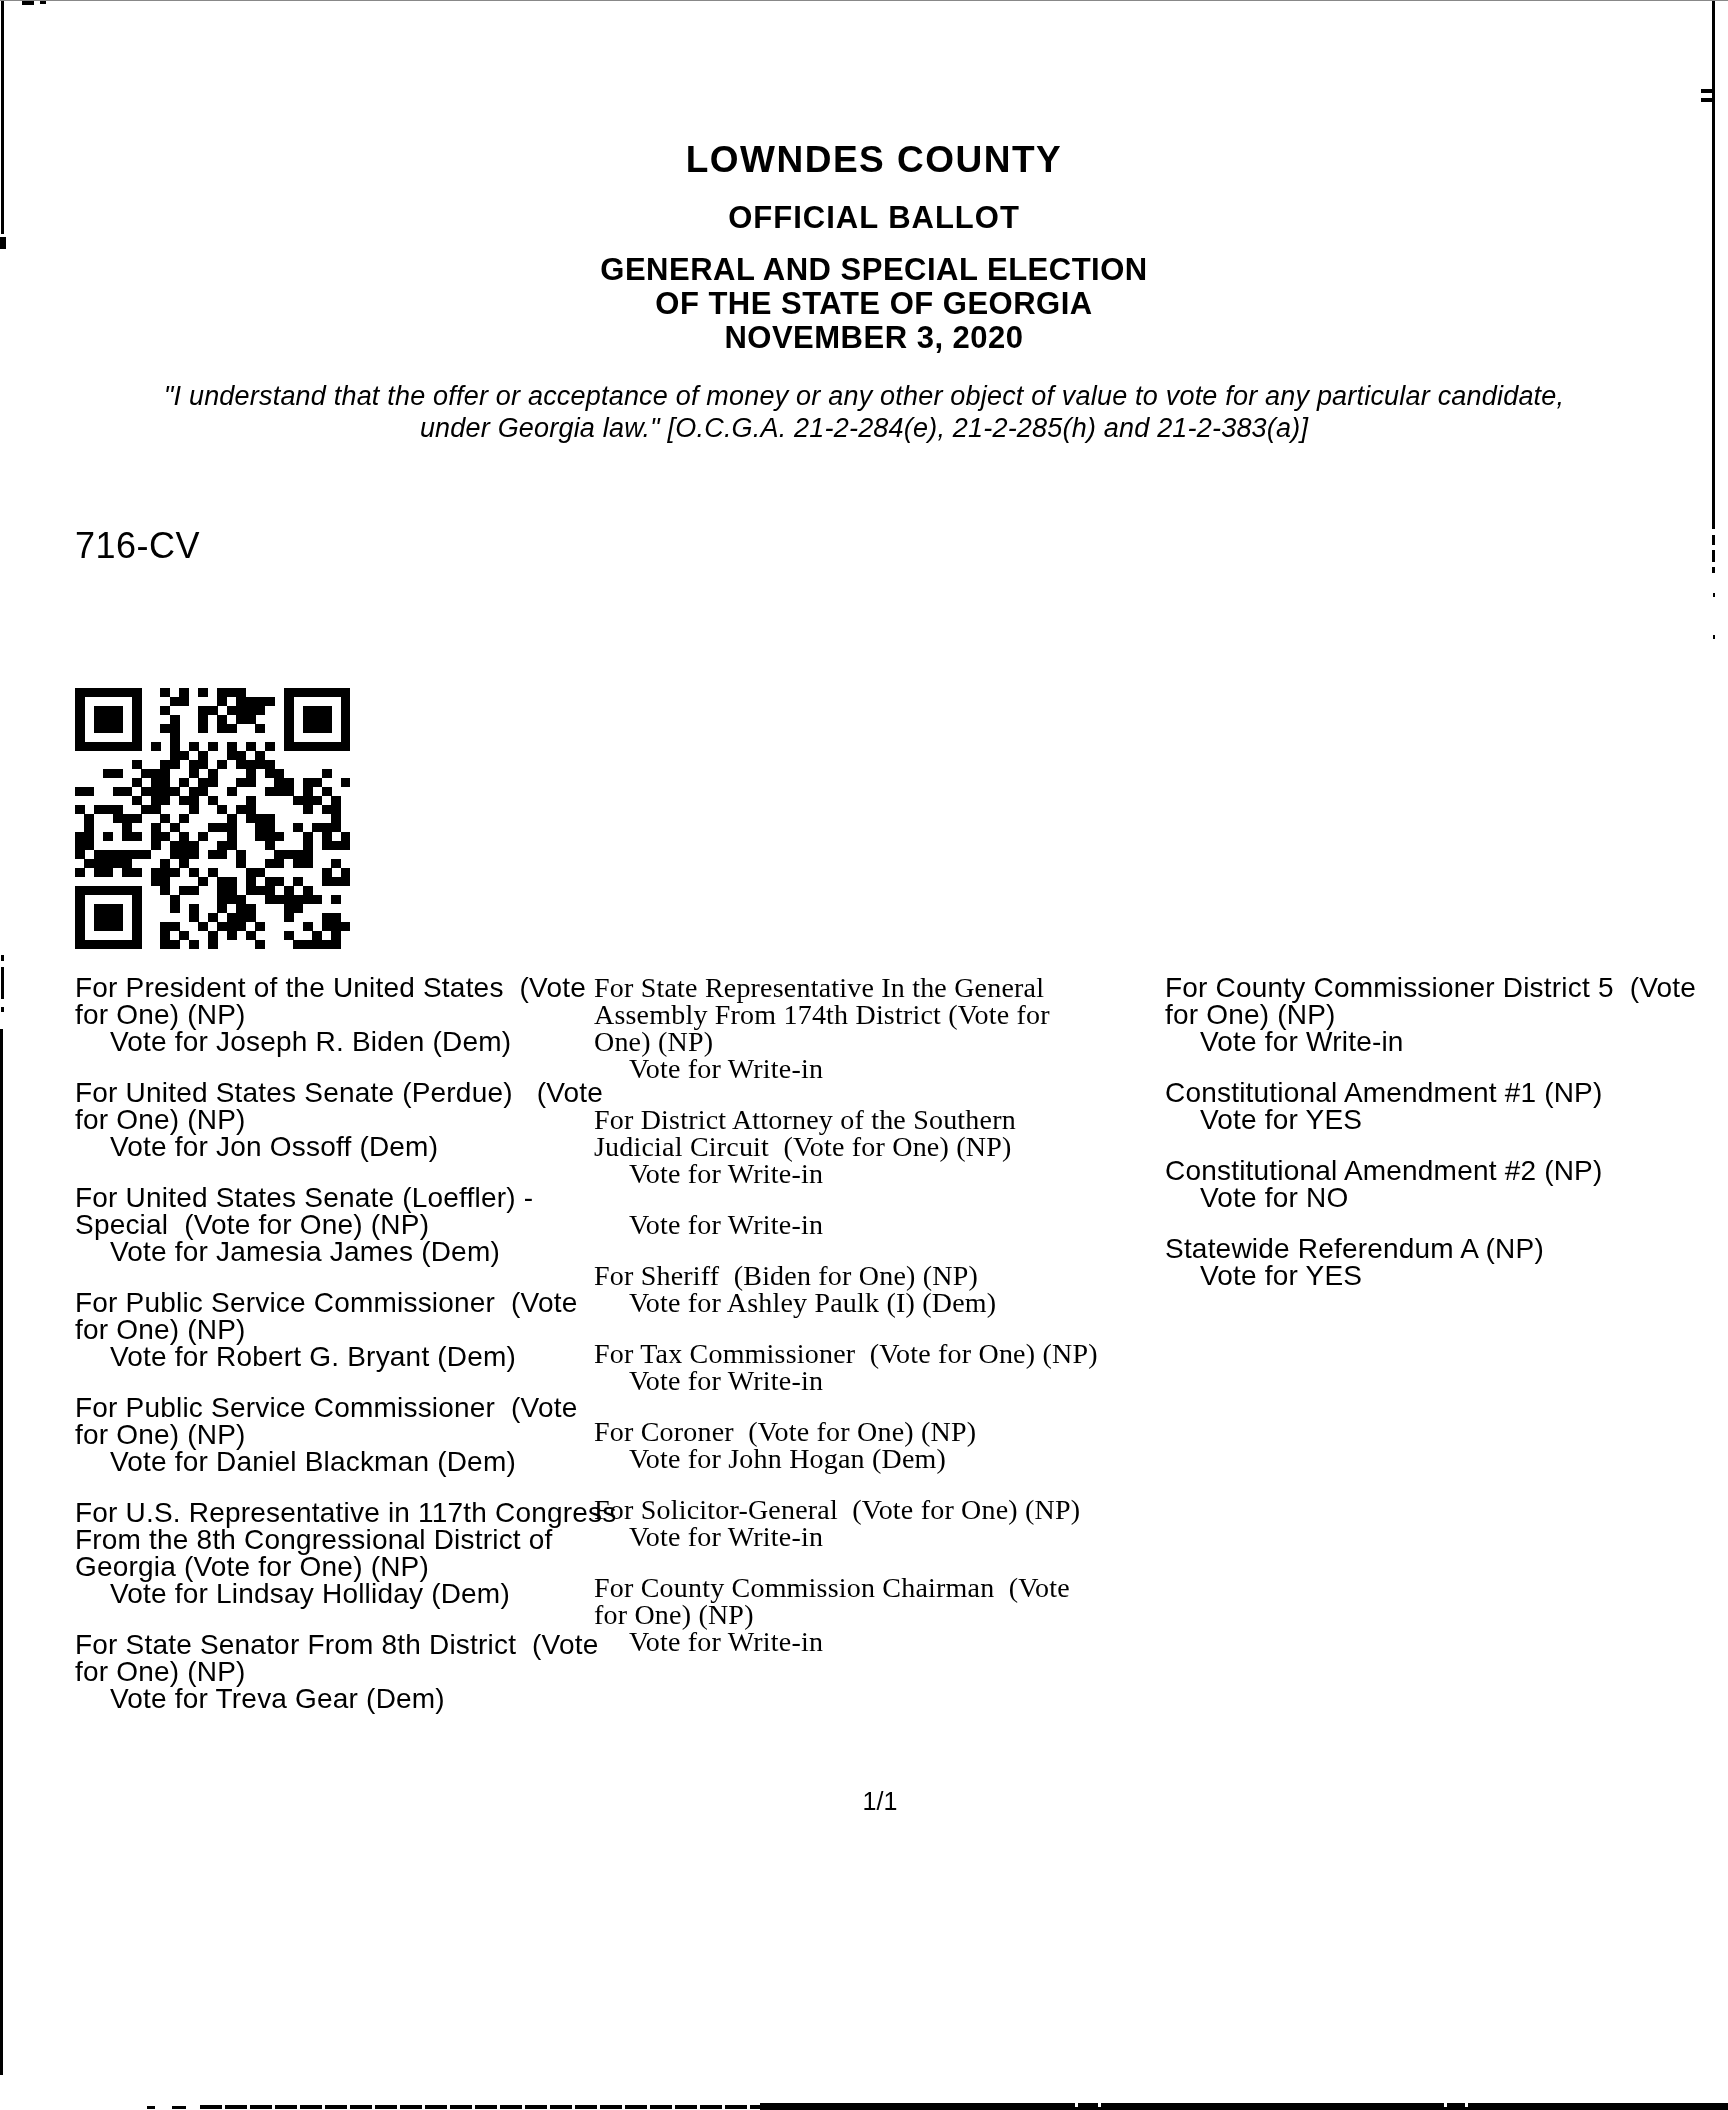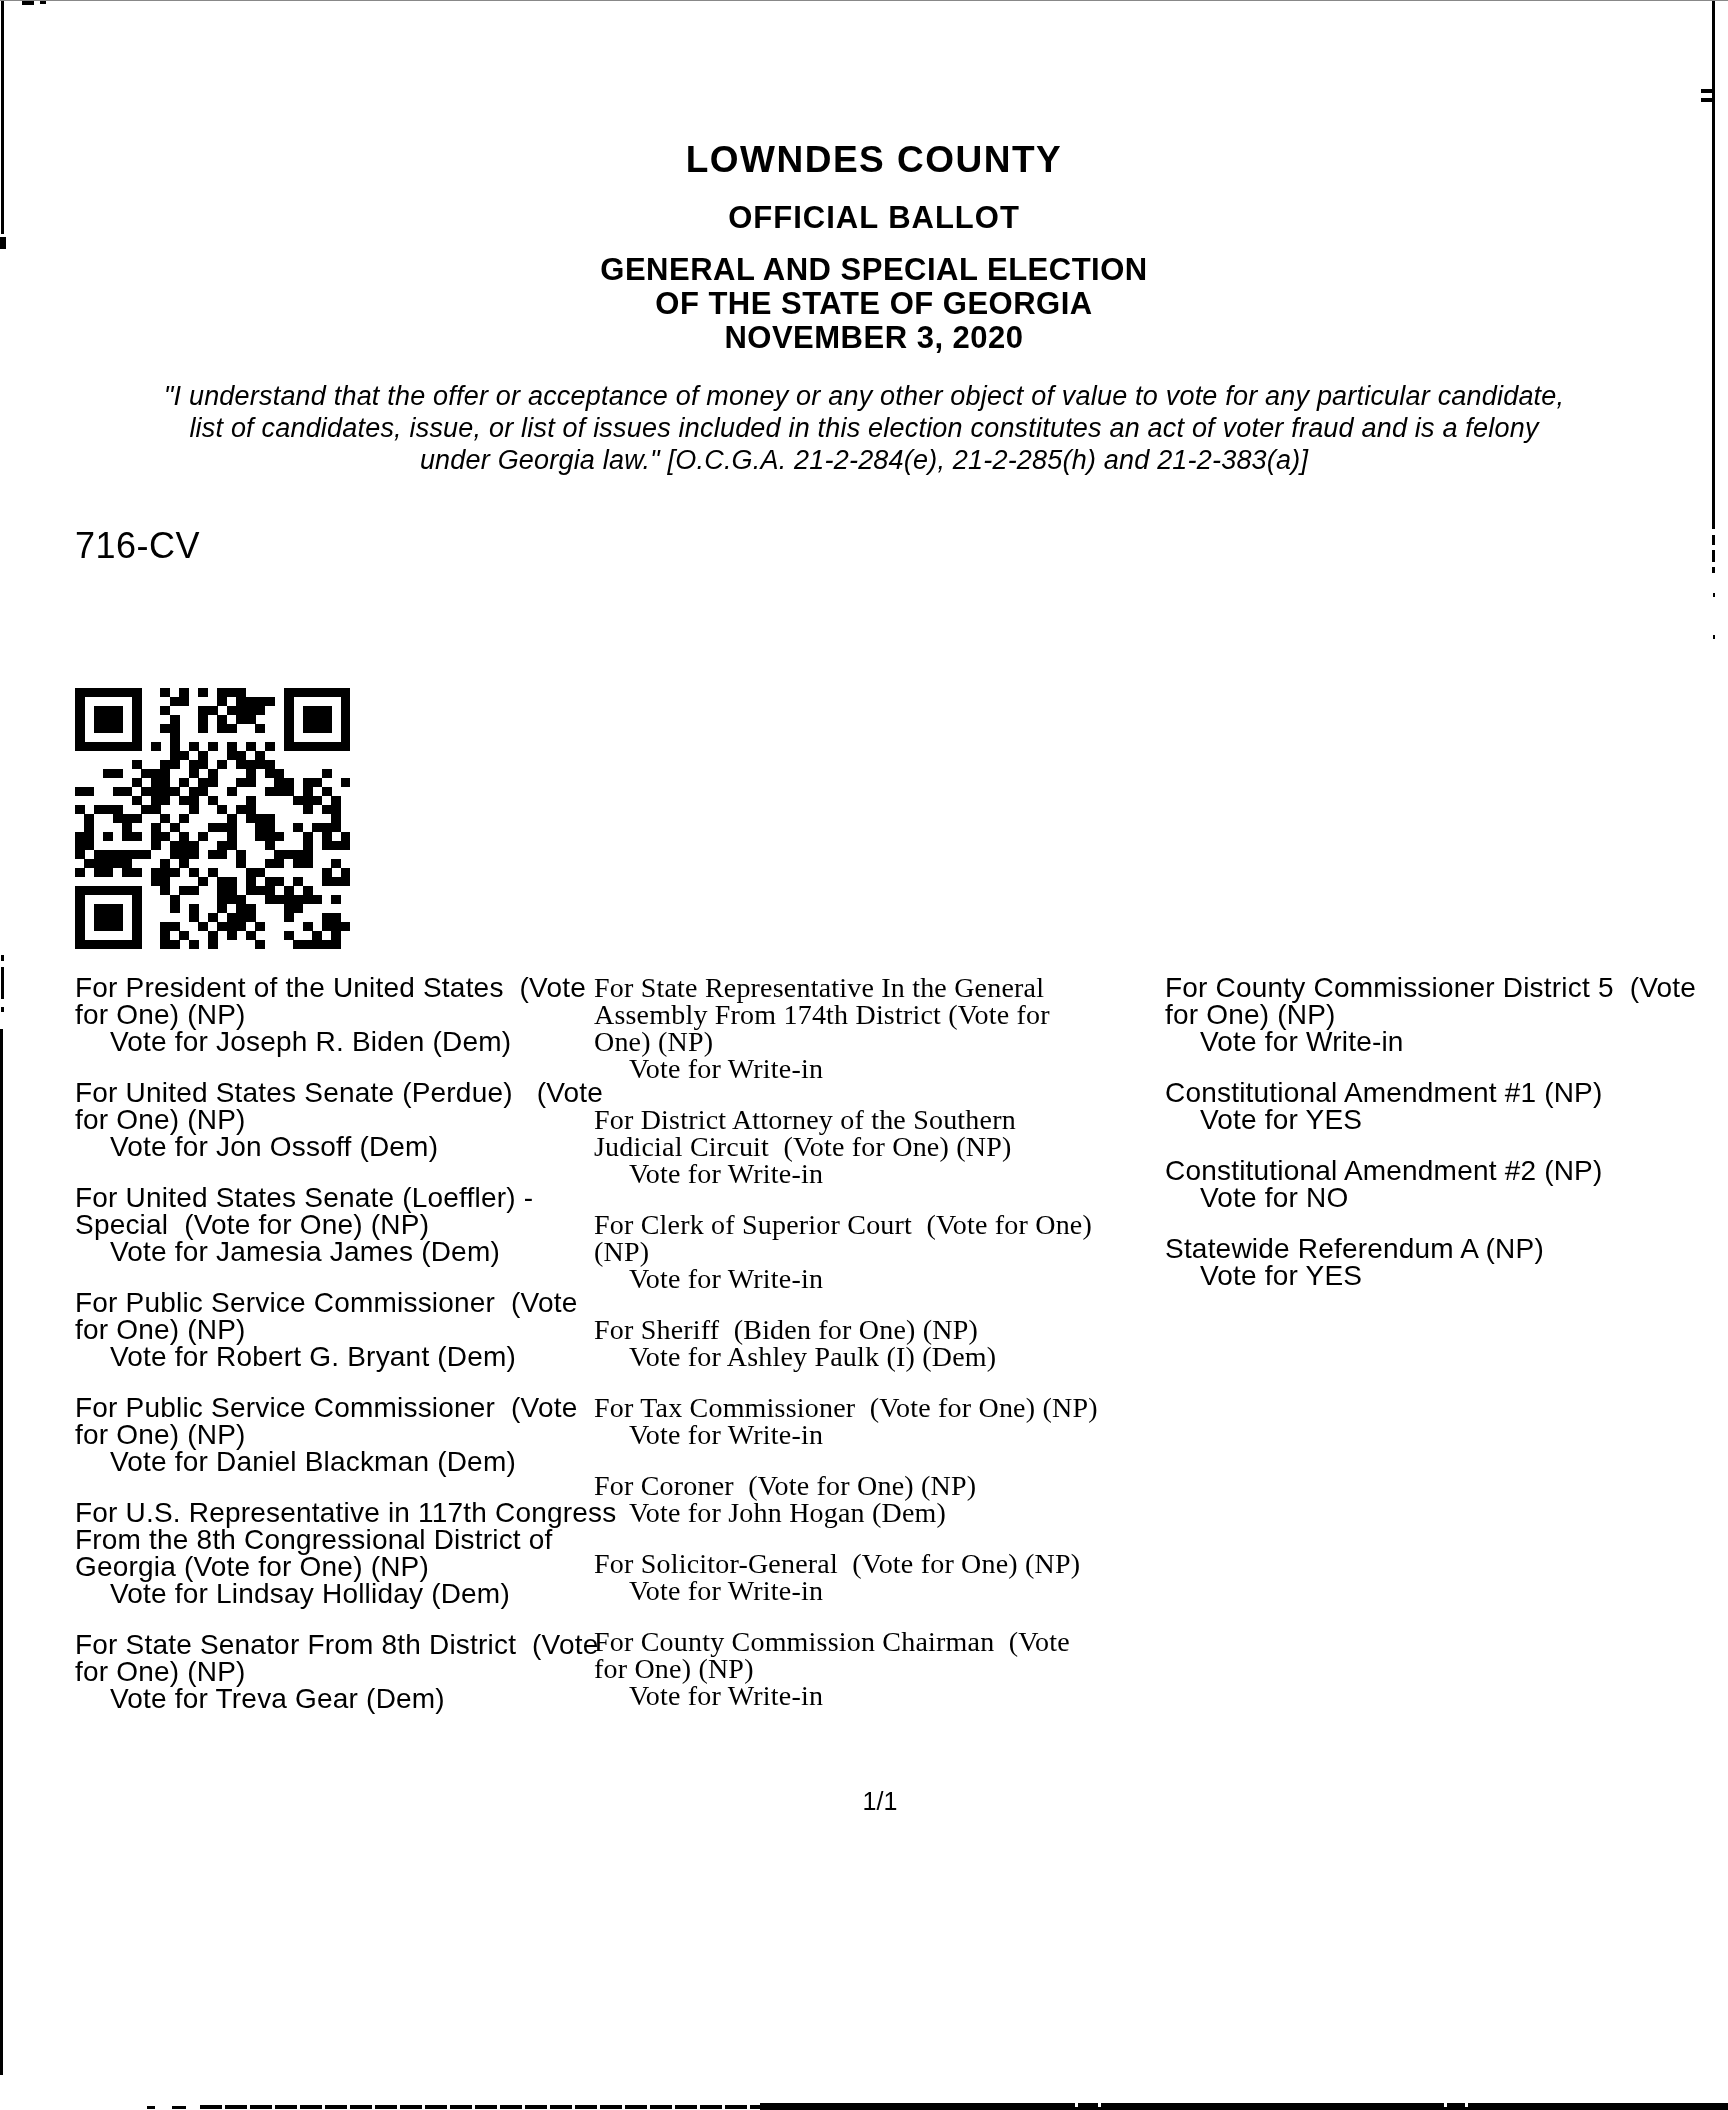--- a/index.html
+++ b/index.html
@@ -66,21 +66,20 @@
   <div class="hdr-county">LOWNDES COUNTY</div>
   <div class="hdr-ballot">OFFICIAL BALLOT</div>
   <div class="hdr-election">
     <div>GENERAL AND SPECIAL ELECTION</div>
     <div>OF THE STATE OF GEORGIA</div>
     <div>NOVEMBER 3, 2020</div>
   </div>
 
   <div class="notice">
     <div>"I understand that the offer or acceptance of money or any other object of value to vote for any particular candidate,</div>
-    <div>list of candidates, issue, or list of issues included in this election constitutes an act of voter fraud and is a felony</div>
     <div>under Georgia law." [O.C.G.A. 21-2-284(e), 21-2-285(h) and 21-2-383(a)]</div>
   </div>
 
   <div class="style-code">716-CV</div>
 
   <div class="qr" id="qr-box">
       <svg viewBox="0 0 29 29" width="275" height="261" preserveAspectRatio="none" fill="#000" xmlns="http://www.w3.org/2000/svg">
         <rect x="0" y="0" width="1.05" height="1.05"></rect>
         <rect x="1" y="0" width="1.05" height="1.05"></rect>
         <rect x="2" y="0" width="1.05" height="1.05"></rect>
@@ -521,22 +520,20 @@
 Assembly From 174th District (Vote for
 One) (NP)</div>
       <div class="c-sel">Vote for Write-in</div>
     </div>
     <div class="contest">
       <div class="c-title">For District Attorney of the Southern
 Judicial Circuit  (Vote for One) (NP)</div>
       <div class="c-sel">Vote for Write-in</div>
     </div>
     <div class="contest">
-      <div class="c-title">For Clerk of Superior Court  (Vote for One)
-(NP)</div>
       <div class="c-sel">Vote for Write-in</div>
     </div>
     <div class="contest">
       <div class="c-title">For Sheriff  (Biden for One) (NP)</div>
       <div class="c-sel">Vote for Ashley Paulk (I) (Dem)</div>
     </div>
     <div class="contest">
       <div class="c-title">For Tax Commissioner  (Vote for One) (NP)</div>
       <div class="c-sel">Vote for Write-in</div>
     </div>

